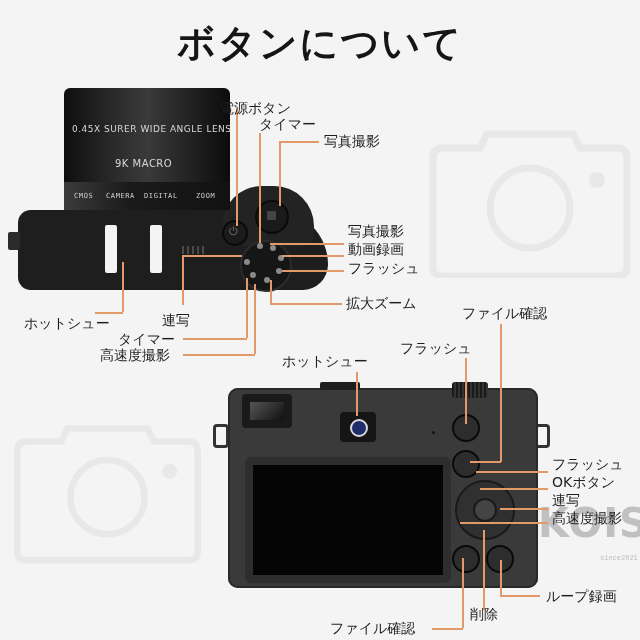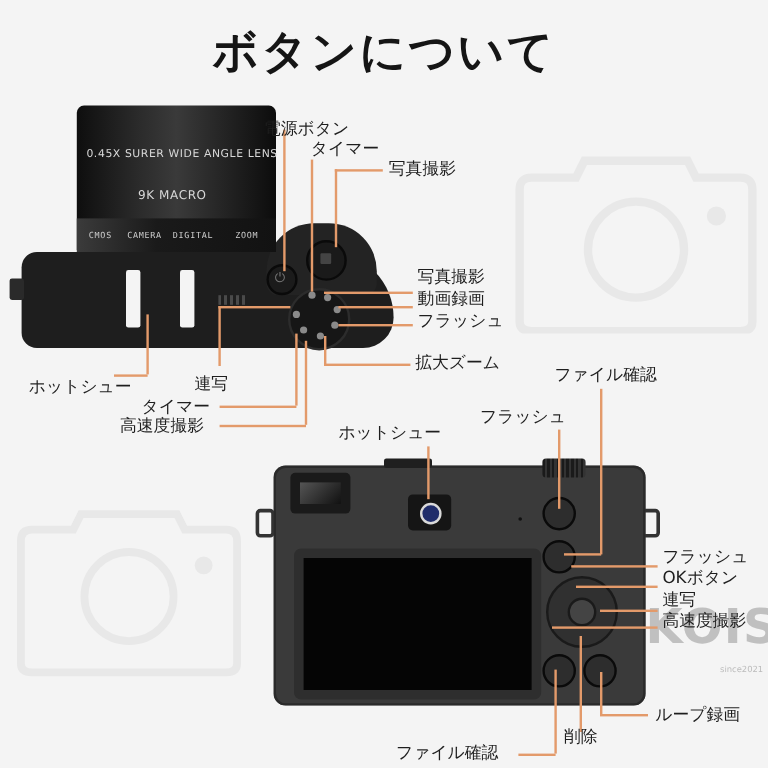--- a/index.html
+++ b/index.html
@@ -56,21 +56,21 @@
   .evf { position:absolute; left:242px; top:394px; width:50px; height:34px; background:#1a1a1a; border-radius:4px; }
   .evf-glass { position:absolute; left:250px; top:402px; width:34px; height:18px; background:linear-gradient(135deg,#555,#111); }
   .front-cam { position:absolute; left:340px; top:412px; width:36px; height:30px; background:#151515; border-radius:4px; }
   .front-lens { position:absolute; left:350px; top:419px; width:14px; height:14px; border-radius:50%; background:#1f2c6a; border:2px solid #d9d9d9; }
   .hotshoe-back { position:absolute; left:320px; top:382px; width:40px; height:8px; background:#1f1f1f; border-radius:2px; }
   .wheel { position:absolute; left:452px; top:382px; width:36px; height:16px; background:repeating-linear-gradient(90deg,#1a1a1a 0 2px,#333 2px 4px); border-radius:3px; }
   .dpad { position:absolute; left:455px; top:480px; width:56px; height:56px; border-radius:50%; background:#303030; border:2px solid #1a1a1a; }
   .dpad-center { position:absolute; left:473px; top:498px; width:20px; height:20px; border-radius:50%; background:#444; border:2px solid #1a1a1a; }
   .strap { position:absolute; width:10px; height:18px; border:3px solid #333; border-radius:4px; }
   .watermark { position:absolute; color:rgba(150,150,150,0.55); font-size:40px; font-weight:bold; letter-spacing:1px; }
-  .watermark-sub { position:absolute; color:rgba(150,150,150,0.6); font-size:7px; }
+  .watermark-sub { position:absolute; color:rgba(150,150,150,0.6); font-size:7px;font-family:Liberation Mono, monospace; }
 </style>
 </head>
 <body>
 
 <div class="abs title">ボタンについて</div>
 
 <svg class="ghost" style="left:425px;top:128px" width="210" height="150" viewBox="0 0 210 150">
   <path d="M55 20 L62 6 H148 L155 20 H192 Q202 20 202 30 V140 Q202 148 192 148 H18 Q8 148 8 140 V30 Q8 20 18 20 Z" fill="none" stroke="#e8e8e8" stroke-width="7"></path>
   <circle cx="105" cy="80" r="40" fill="none" stroke="#e8e8e8" stroke-width="7"></circle>
   <circle cx="172" cy="52" r="8" fill="#e8e8e8"></circle>

